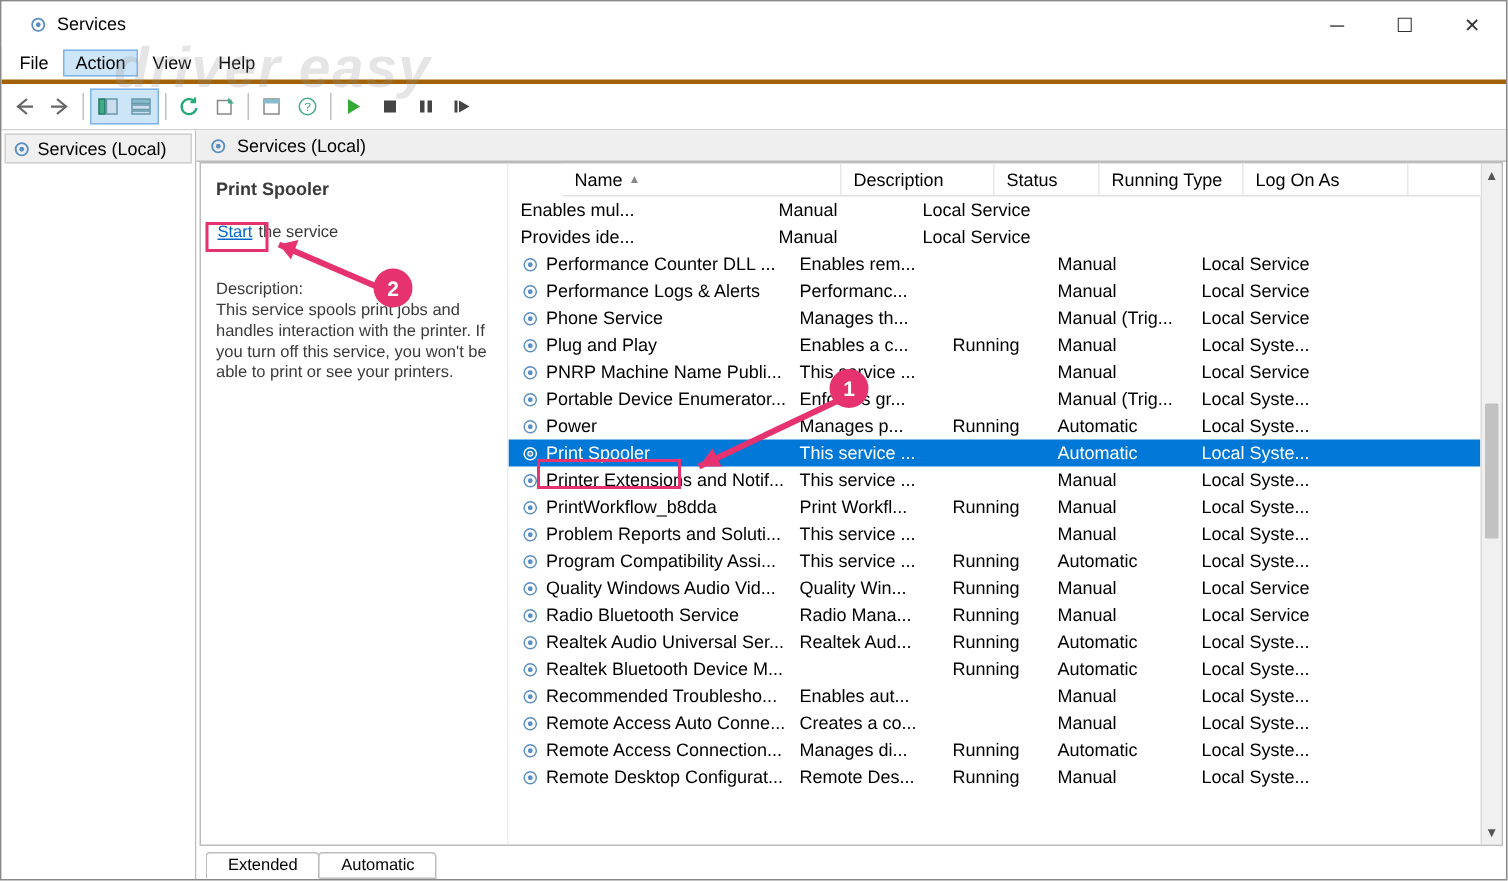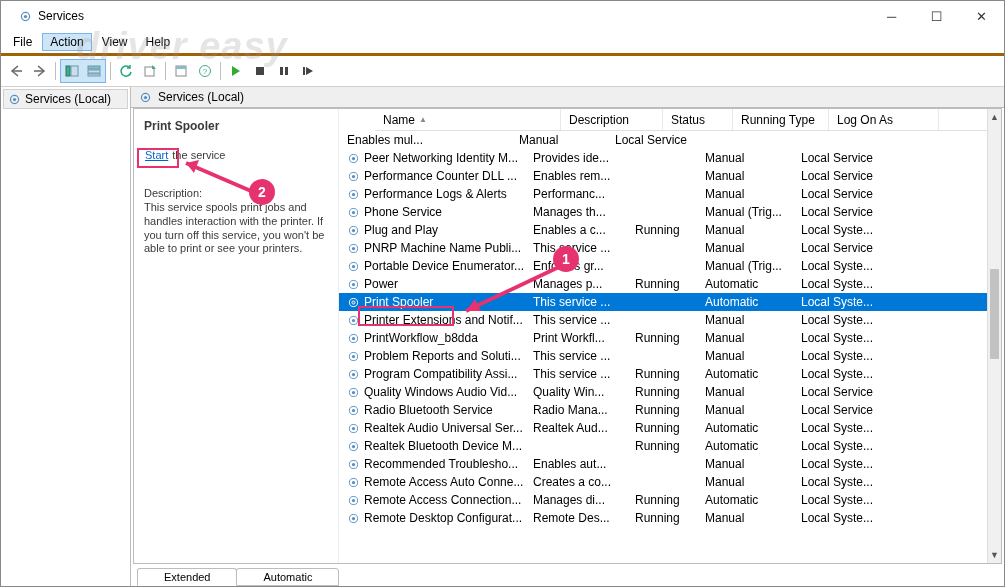--- a/index.html
+++ b/index.html
@@ -60,21 +60,21 @@
 .row.sel .gear-icon circle { stroke: #fff; }
 
 .gear-icon { width: 13px; height: 13px; flex-shrink: 0; }
 
 .vscroll { position: absolute; top: 0; right: 0; bottom: 0; width: 14px; background: #f0f0f0; border-left: 1px solid #ddd; }
 .vscroll .up, .vscroll .down { height: 16px; display: flex; align-items: center; justify-content: center; font-size: 9px; color: #555; }
 .vscroll .down { position: absolute; bottom: 0; width: 100%; }
 .vscroll .thumb { position: absolute; left: 2px; right: 2px; top: 160px; height: 90px; background: #c2c2c2; border-radius: 1px; }
 
 .tabs { display: flex; padding: 2px 6px; font-size: 11px; margin-top: 2px; }
-.tab { padding: 2px 26px; border: 1px solid #bcbcbc; border-top-left-radius: 3px; border-top-right-radius: 3px; margin-right: -1px; background: #fff; position: relative; }
+.tab { padding: 2px 14px; border: 1px solid #bcbcbc; border-top-left-radius: 3px; border-top-right-radius: 3px; margin-right: -1px; background: #fff; position: relative; }
 .tab.active { border-bottom-color: #fff; z-index: 1; }
 
 
 .anno { position: absolute; pointer-events: none; }
 .arrow-line { stroke: #e6336f; stroke-width: 4; fill: none; }
 .arrow-head { fill: #e6336f; }
 .circle-badge { width: 26px; height: 26px; border-radius: 50%; background: #e6336f; color: #fff; display: flex; align-items: center; justify-content: center; font-size: 14px; font-weight: bold; }
 .red-box { border: 2px solid #e6336f; position: absolute; }
 
 .watermark { position: absolute; top: 24px; left: 75px; font-size: 38px; font-weight: bold; font-style: italic; color: rgba(150,150,150,0.25); letter-spacing: 1px; pointer-events: none; z-index: 50; }
@@ -230,27 +230,20 @@
           <div class="col col-logon">Log On As</div>
         </div>
         <div class="list-rows" id="list-rows">
             <div class="row">
               <div class="cell c-desc">Enables mul...</div>
               <div class="cell c-status"></div>
               <div class="cell c-startup">Manual</div>
               <div class="cell c-logon">Local Service</div>
             </div>
             <div class="row">
-              <div class="cell c-name">
-                <svg class="gear-icon" viewBox="0 0 16 16">
-                  <circle cx="8" cy="8" r="5" fill="none" stroke="#5a8fc4" stroke-width="1.2"></circle>
-                  <circle cx="8" cy="8" r="2" fill="#5a8fc4"></circle>
-                </svg>
-                <span>Peer Networking Identity M...</span>
-              </div>
               <div class="cell c-desc">Provides ide...</div>
               <div class="cell c-status"></div>
               <div class="cell c-startup">Manual</div>
               <div class="cell c-logon">Local Service</div>
             </div>
             <div class="row">
               <div class="cell c-name">
                 <svg class="gear-icon" viewBox="0 0 16 16">
                   <circle cx="8" cy="8" r="5" fill="none" stroke="#5a8fc4" stroke-width="1.2"></circle>
                   <circle cx="8" cy="8" r="2" fill="#5a8fc4"></circle>

